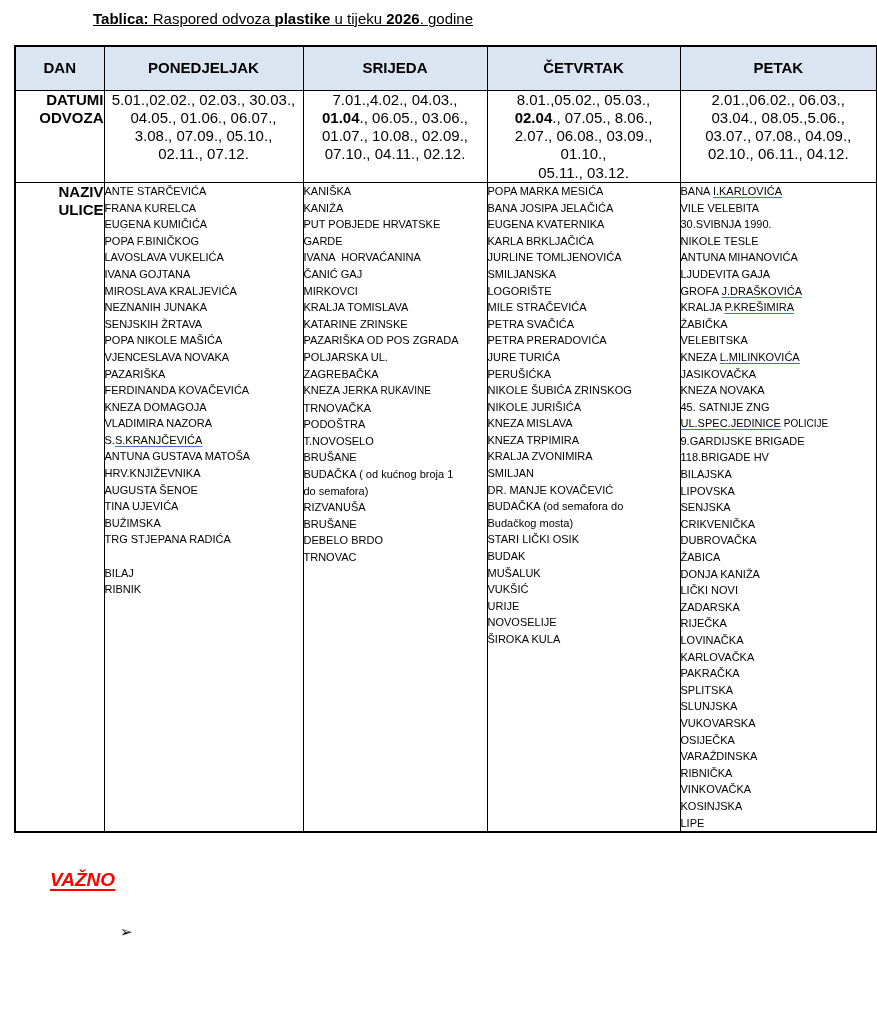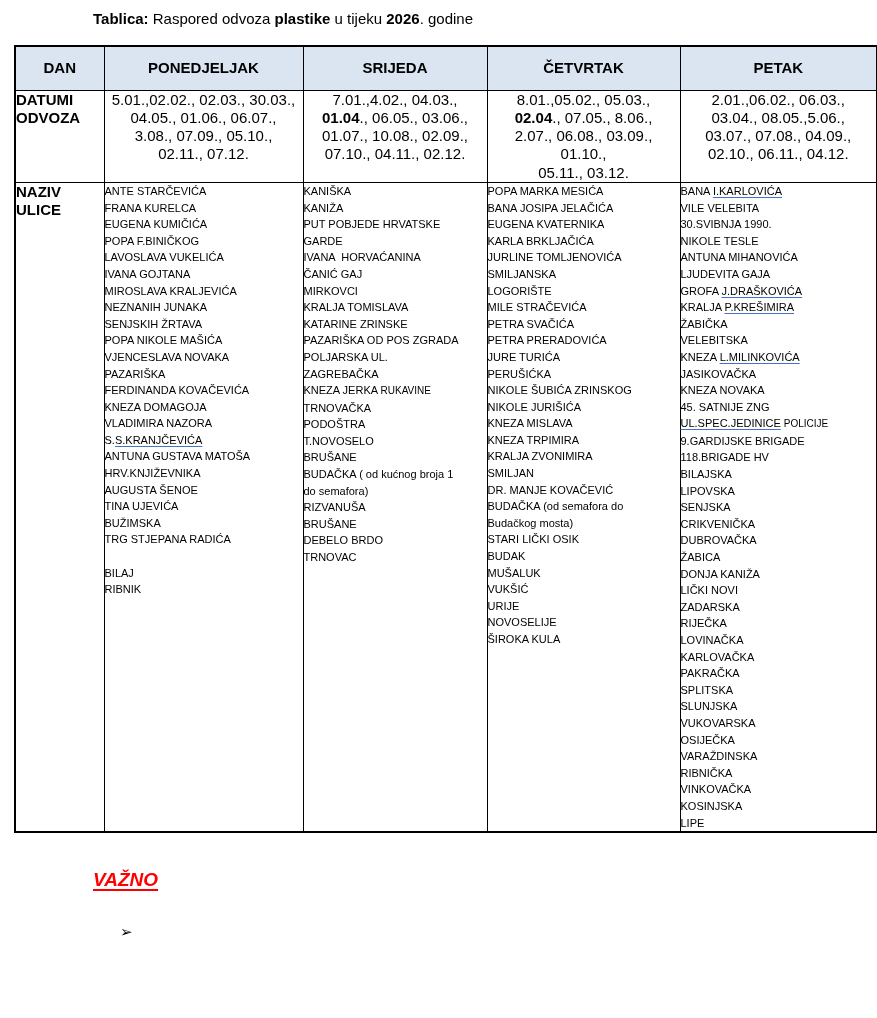--- a/index.html
+++ b/index.html
@@ -8,20 +8,21 @@
     width: 877px; height: 1018px;
     background: #ffffff;
     font-family: "Liberation Sans", sans-serif;
     color: #000000;
     overflow: hidden;
   }
   .title {
     margin: 9px 0 0 93px;
     font-size: 15px;
     line-height: 20px;
+    text-decoration: underline;
   }
   .r-b { font-weight: bold; }
   .r-u {
     text-decoration: underline;
     text-decoration-color: #4472c4;
     text-decoration-thickness: 1px;
     text-underline-offset: 2px;
   }
   .r-sm { font-size: 10px; }
   .r-w {
@@ -54,33 +55,33 @@
   td.dates-cell {
     height: 92px;
     font-size: 15px;
     text-align: center;
     padding-top: 3px;
   }
   .date-line { line-height: 18.3px; min-height: 18.3px; white-space: pre-wrap; }
   td.label-cell {
     font-weight: bold;
     font-size: 15px;
-    text-align: left;
+    text-align: right;
     padding-top: 3px;
     margin-left: 36px;
   }
   .label-line { line-height: 18.3px; min-height: 18.3px; }
   td.streets-cell {
     height: 516px;
     font-size: 11px;
     padding: 5px 2px 0 8px;
   }
   .street-line { line-height: 16.6px; min-height: 16.6px; white-space: pre-wrap; }
   .vazno {
-    margin: 36px 0 0 93px;
+    margin: 36px 0 0 50px;
     display: inline-block;
     font-size: 19px;
     font-weight: bold;
     font-style: italic;
     color: #ff0000;
     text-decoration: underline;
     text-decoration-color: #ff0000;
     text-decoration-thickness: 2px;
     text-underline-offset: 3px;
   }

